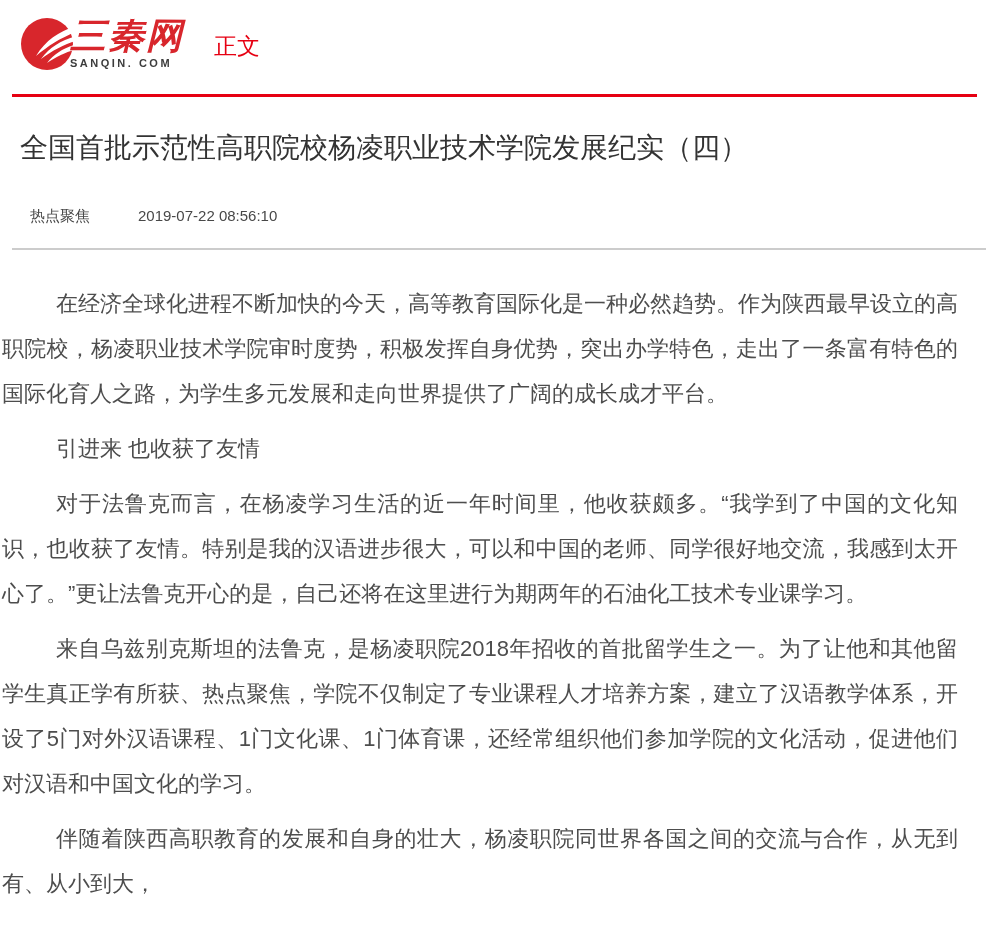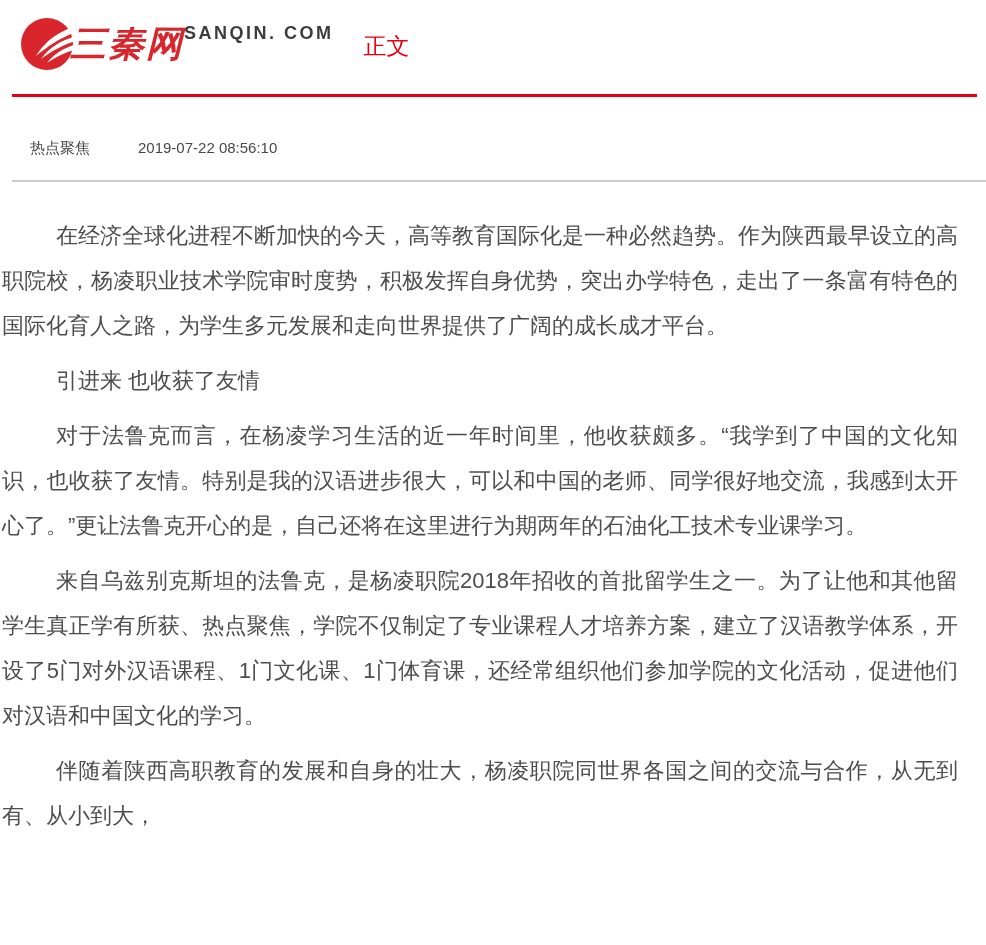--- a/index.html
+++ b/index.html
@@ -18,32 +18,32 @@
     padding: 12px 0 0 20px;
     height: 76px;
   }
   .logo {
     display: flex;
     align-items: center;
     text-decoration: none;
     cursor: pointer;
   }
   .logo-mark { width: 56px; height: 56px; flex: 0 0 auto; }
-  .logo-text { margin-left: -6px; display: flex; flex-direction: row; }
+  .logo-text { margin-left: -6px; display: flex; flex-direction: column; }
   .logo-cn {
     font-family: "Liberation Serif", "DejaVu Serif", serif;
     font-weight: 700;
     font-style: italic;
     font-size: 36px;
     line-height: 38px;
     color: #d8262c;
     letter-spacing: 2px;
   }
   .logo-en {
-    font-size: 18px;
+    font-size: 11px;
     font-weight: 700;
     color: #3c3c3c;
     letter-spacing: 2.5px;
     line-height: 16px;
   }
   .section-label {
     margin-left: 30px;
     font-size: 23px;
     color: #e60012;
     line-height: 23px;
@@ -119,20 +119,21 @@
       <span class="logo-cn">三秦网</span>
       <span class="logo-en">SANQIN. COM</span>
     </span>
   </div>
   <span class="section-label">正文</span>
 </header>
 
 <div class="red-rule"></div>
 
 <main>
+  <h2 class="article-subtitle">全国首批示范性高职院校杨凌职业技术学院发展纪实（四）</h2>
 
   <div class="article-meta">
     <span class="meta-category">热点聚焦</span>
     <span class="meta-time">2019-07-22 08:56:10</span>
   </div>
 
   <div class="gray-rule"></div>
 
   <div class="article-body">
       <p>在经济全球化进程不断加快的今天，高等教育国际化是一种必然趋势。作为陕西最早设立的高职院校，杨凌职业技术学院审时度势，积极发挥自身优势，突出办学特色，走出了一条富有特色的国际化育人之路，为学生多元发展和走向世界提供了广阔的成长成才平台。</p>

